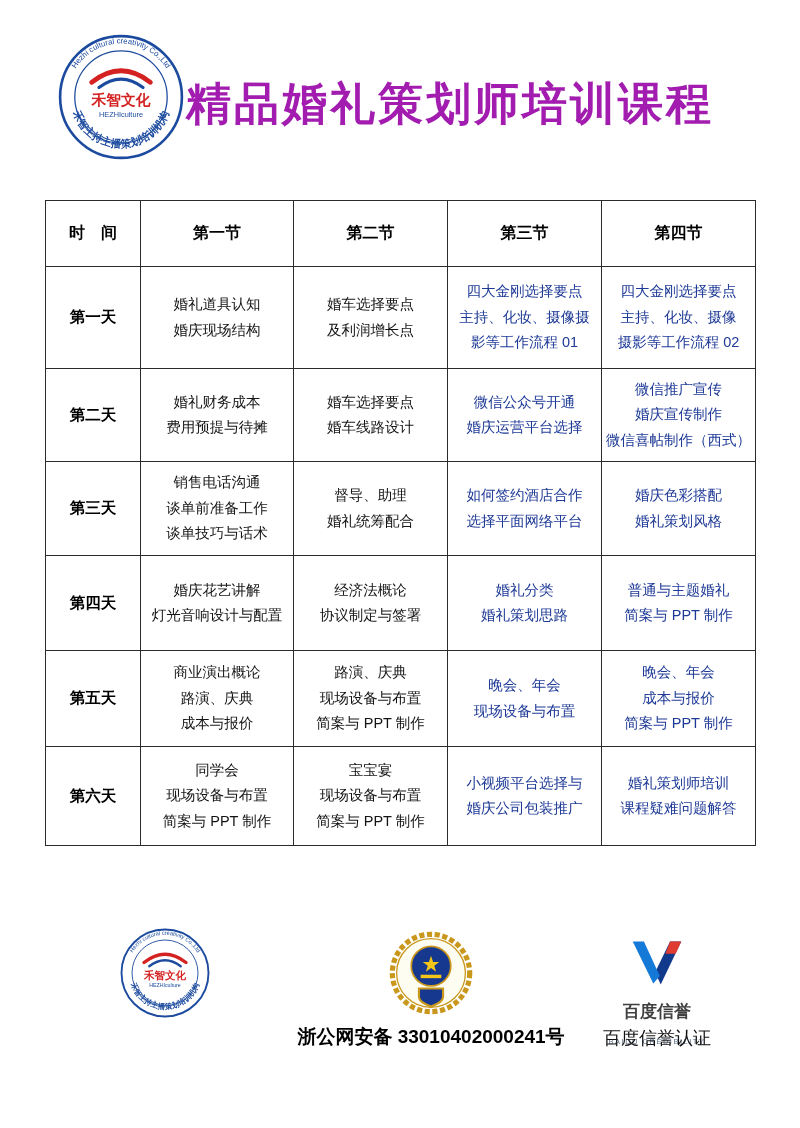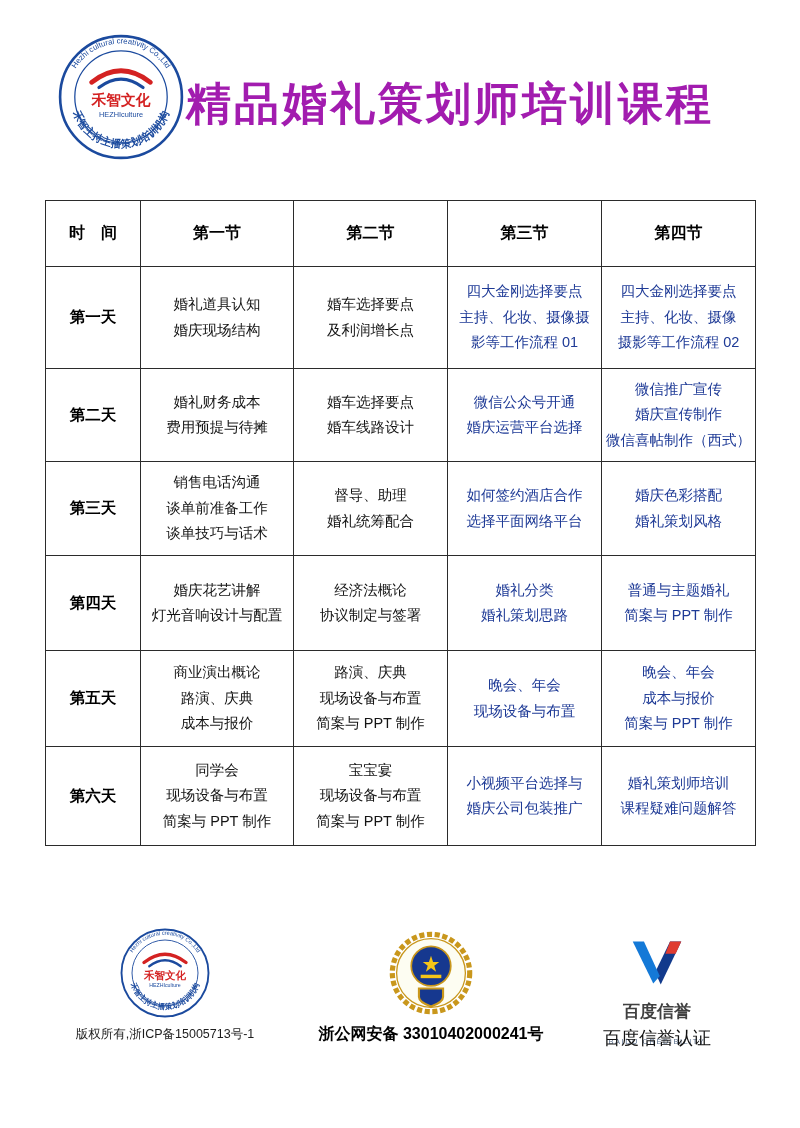--- a/index.html
+++ b/index.html
@@ -41,21 +41,21 @@
 
   
   .footer-logo { position: absolute; left: 120px; top: 928px; width: 90px; height: 90px; }
   .icp-caption {
     position: absolute; left: 45px; top: 1026px; width: 240px;
     text-align: center; font-size: 12.5px; color: #1c1c1c;
   }
   .police-badge { position: absolute; left: 388px; top: 928px; width: 86px; height: 90px; }
   .police-caption {
     position: absolute; left: 295px; top: 1024px; width: 272px;
-    text-align: center; font-size: 16px; font-weight: bold; color: #000;
+    text-align: center; font-size: 19px; font-weight: bold; color: #000;
   }
   .baidu-block { position: absolute; left: 592px; top: 938px; width: 130px; text-align: center; }
   .baidu-v { width: 56px; height: 50px; display: inline-block; }
   .baidu-name { font-size: 17px; font-weight: bold; color: #404040; margin-top: 8px; }
   .baidu-en { font-size: 7.5px; letter-spacing: 1.5px; color: #5b6f8c; margin-top: 14px; }
   .baidu-caption {
     position: absolute; left: 592px; top: 1026px; width: 130px;
     text-align: center; font-size: 18px; color: #111;
   }
 
@@ -209,21 +209,20 @@
       </text>
       <text font-size="10" fill="#1b4a9e" font-weight="bold" font-family="Liberation Sans, sans-serif">
         <textPath href="#arcBot2" startOffset="50%" text-anchor="middle">禾智主持主播策划培训机构</textPath>
       </text>
       <path d="M32 46 Q60 24 88 46" stroke="#d42222" stroke-width="4.5" fill="none" stroke-linecap="round"></path>
       <path d="M39 51 Q60 35 81 51" stroke="#1b4a9e" stroke-width="3" fill="none" stroke-linecap="round"></path>
       <text x="60" y="68" text-anchor="middle" font-size="14" font-weight="bold" fill="#d42222">禾智文化</text>
       <text x="60" y="79" text-anchor="middle" font-size="7" fill="#1b4a9e">HEZHIculture</text>
     </svg>
   </div>
-  <div class="icp-caption">版权所有,浙ICP备15005713号-1</div>
 
   <div class="police-badge">
     <svg viewBox="0 0 100 100" width="100%" height="100%">
       <circle cx="50" cy="50" r="45" fill="none" stroke="#c9971c" stroke-width="6" stroke-dasharray="6 3"></circle>
       <circle cx="50" cy="50" r="40" fill="#fdfdf2" stroke="#c9971c" stroke-width="1.5"></circle>
       <circle cx="50" cy="42" r="23" fill="#16388f" stroke="#c9971c" stroke-width="2"></circle>
       <polygon fill="#f5c518" points="50,30 52.4,37.1 59.6,37.2 53.8,41.6 55.9,48.5 50,44.3 44.1,48.5 46.2,41.6 40.4,37.2 47.6,37.1"></polygon>
       <rect x="38" y="52" width="24" height="4" fill="#f5c518"></rect>
       <path d="M36 68 h28 v10 q0 6 -14 11 q-14 -5 -14 -11 z" fill="#16388f" stroke="#c9971c" stroke-width="2.5"></path>
     </svg>

